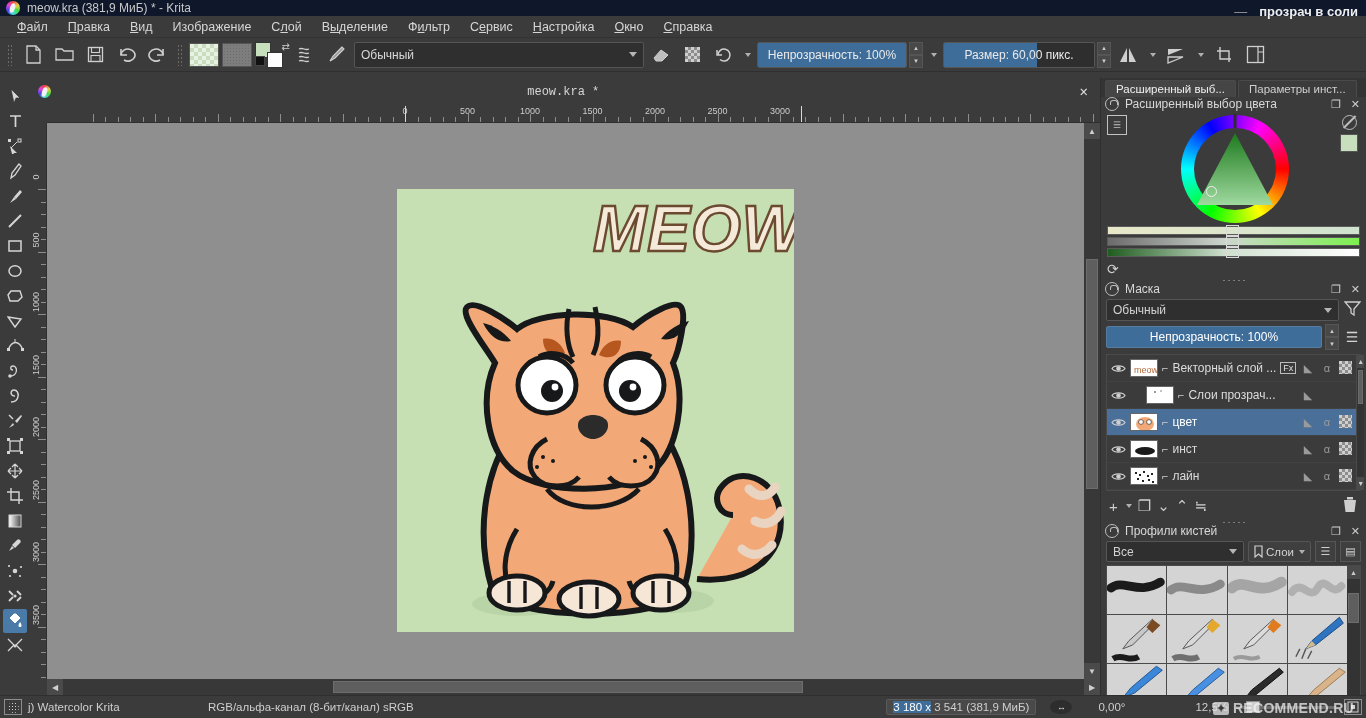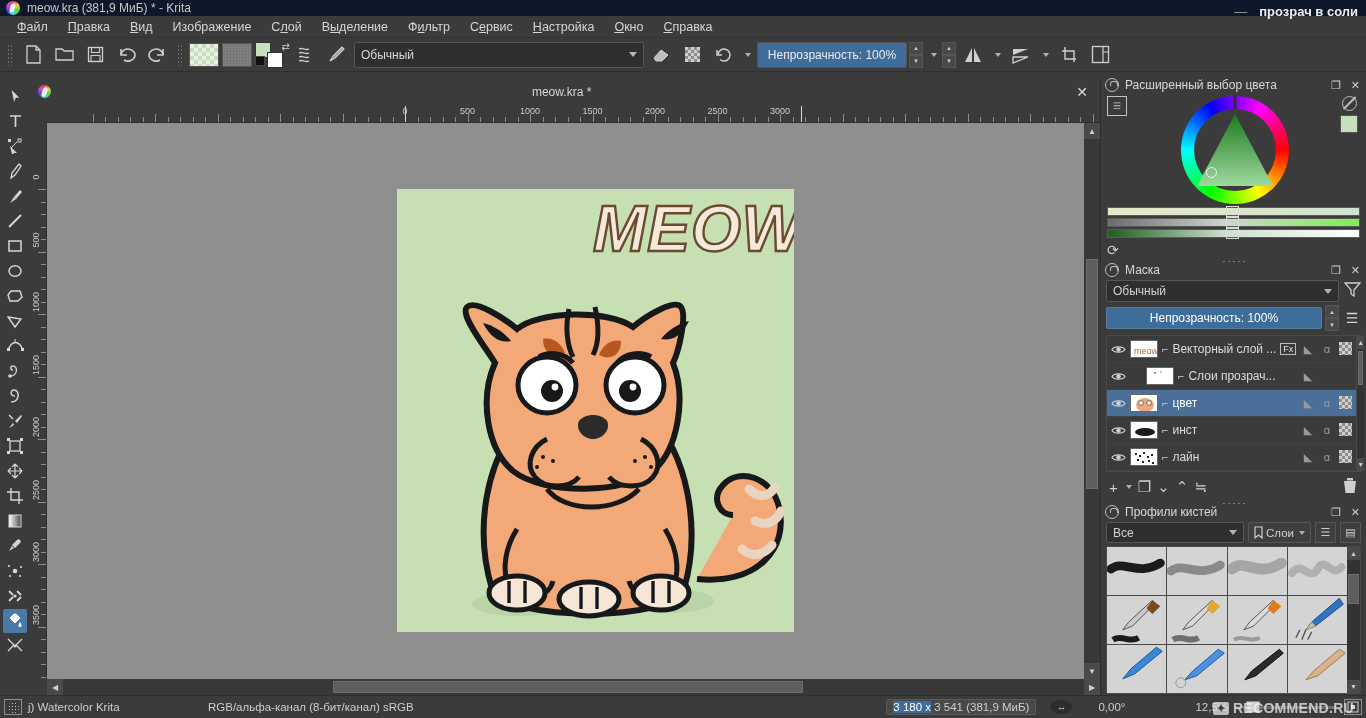--- a/index.html
+++ b/index.html
@@ -74,21 +74,21 @@
   
   .toolbox{ width:30px; background:#3b3b3b; padding-top:6px; display:flex;
      flex-direction:column; align-items:center; gap:1px; flex:0 0 30px;}
   .tool{ width:24px;height:24px;display:flex;align-items:center;justify-content:center;
      color:#cfcfcf; border-radius:2px;}
   .tool.active{ background:#4a7aa8; }
 
   
   .canvascol{ flex:1; display:flex; flex-direction:column; background:#3b3b3b; min-width:0; }
   .doctab-row{ height:28px; background:#323232; display:flex; align-items:center;
-     border-bottom:1px solid #2b2b2b;}
+     border-bottom:1px solid #2b2b2b;font-family:Liberation Mono, monospace;}
   .doctab{ height:28px; flex:1; background:#3b3b3b; display:flex; align-items:center;
      padding:0 8px; gap:8px; position:relative;}
   .doctab .tabtitle{ flex:1; text-align:center; font-size:12px; color:#d6d6d6;}
   .tabclose{ color:#dcdcdc; font-size:14px; padding:0 4px;}
   .ruler-h{ height:17px; background:#3b3b3b; position:relative; margin-left:17px;
      border-bottom:1px solid #2e2e2e; overflow:hidden;}
   .ruler-h .tick{ position:absolute; bottom:0; width:1px; height:5px; background:#8d8d8d;}
   .ruler-h .tick.major{ height:8px; }
   .ruler-h .lbl{ position:absolute; top:0px; font-size:9px; color:#cdcdcd; transform:translateX(-50%);}
   .ruler-h .docspan{ position:absolute; top:0; bottom:0; border-left:1px solid #d8d8d8;
@@ -351,20 +351,24 @@
       <div class="slider-label">Непрозрачность: 100%</div>
     </div>
     <div class="spin">
         <div>▲</div>
         <div>▼</div>
       </div>
     <div class="tb-btn" style="width:14px">
         <span class="mini-caret"></span>
       </div>
 
+    <div class="slider-field" style="width:152px">
+      <div class="slider-fill" style="width:62%"></div>
+      <div class="slider-label">Размер: 60,00 пикс.</div>
+    </div>
     <div class="spin">
         <div>▲</div>
         <div>▼</div>
       </div>
 
     <div class="tb-btn">
       <svg width="22" height="18" viewBox="0 0 22 18">
           <path d="M10 2 3 16h7z" fill="#cfcfcf"></path>
           <path d="M12 2l7 14h-7z" fill="#cfcfcf"></path>
         </svg>
@@ -764,20 +768,24 @@
         <div class="sbtn">◀</div>
         <div class="strack">
           <div class="sthumb" style="left:270px;width:470px;"></div>
         </div>
         <div class="sbtn">▶</div>
       </div>
     </div>
 
     <div class="dockcol">
 
+      <div class="dock-tabs">
+        <div class="dock-tab active">Расширенный выб...</div>
+        <div class="dock-tab">Параметры инст...</div>
+      </div>
 
       <div class="dock-head">
         <span class="lock-ic"></span>
         <span class="dh-title">Расширенный выбор цвета</span>
         <span class="dh-btn">❐</span>
         <span class="dh-btn">✕</span>
       </div>
 
       <div class="colorsel">
         <div class="csleft">

